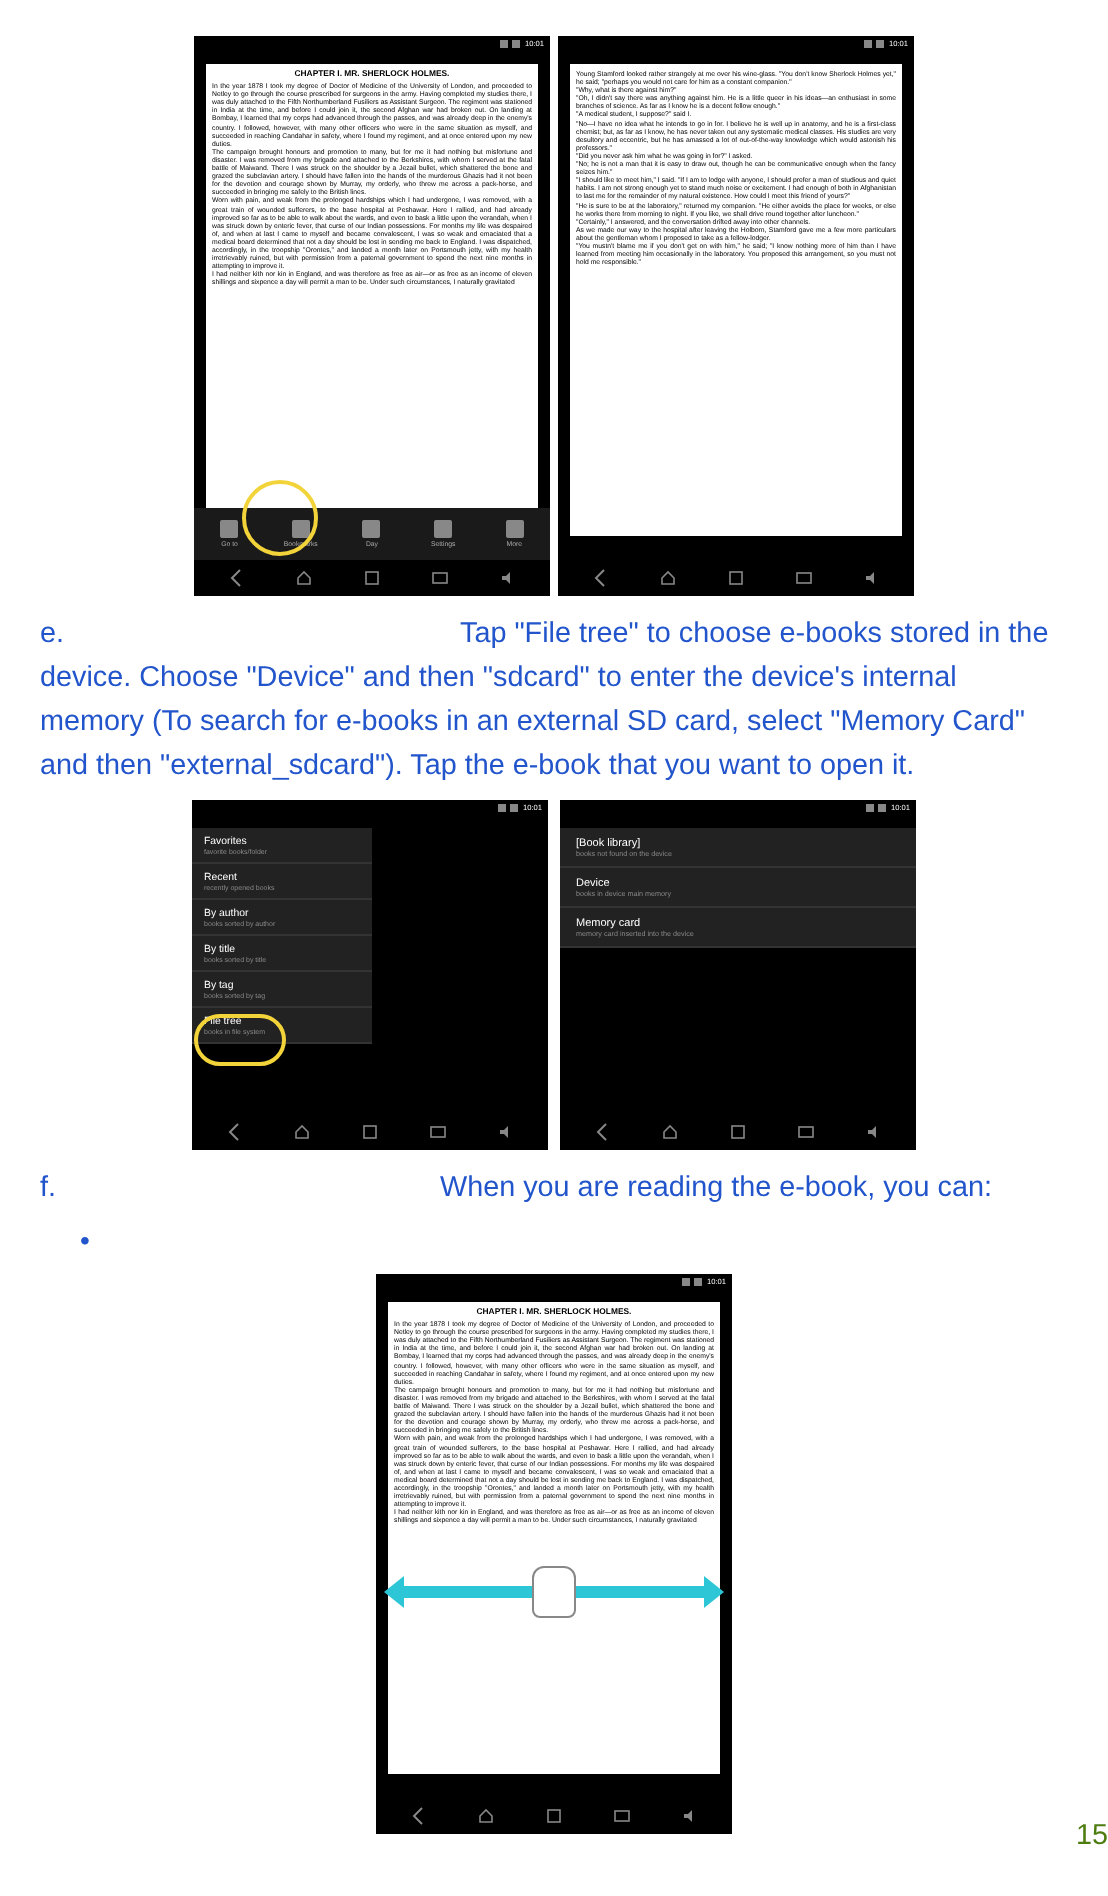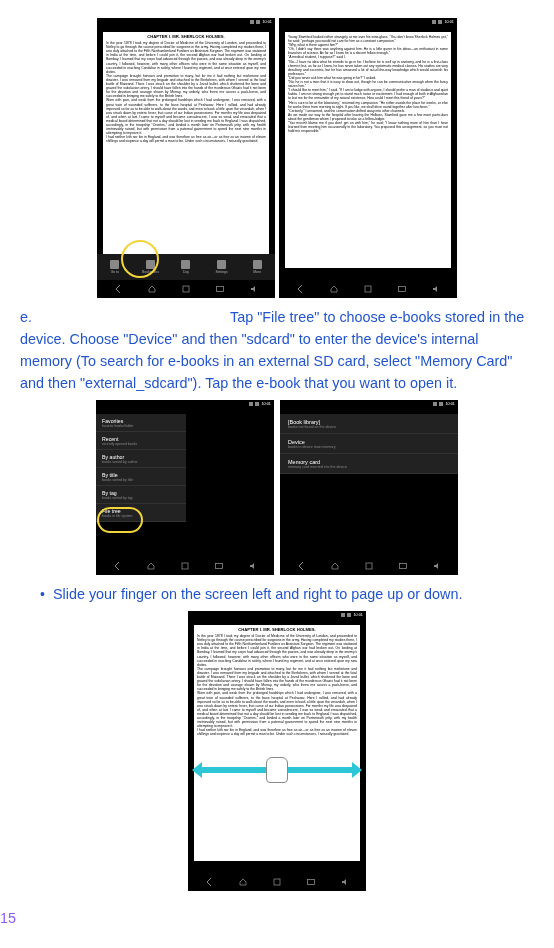--- a/index.html
+++ b/index.html
@@ -40,21 +40,21 @@
     .bullet-dot { color: #2255cc; font-size: 14px; margin: 0 8px 0 20px; line-height: 22px; }
     .row-bot { display: flex; justify-content: center; margin-top: 6px; }
     .shot-bot { width: 178px; height: 280px; }
     .caption { text-align: center; font-size: 14.4px; margin-top: 4px; }
     .gesture { position: absolute; top: 148px; left: 12px; right: 12px; height: 22px; display: flex; align-items: center; justify-content: center; }
     .arrow { height: 6px; background: #2cc6d6; position: relative; flex: 1; }
     .arrow::before { content: ""; position: absolute; top: -5px; width: 0; height: 0; border-top: 8px solid transparent; border-bottom: 8px solid transparent; }
     .arrow.l::before { left: -8px; border-right: 10px solid #2cc6d6; }
     .arrow.r::before { right: -8px; border-left: 10px solid #2cc6d6; }
     .hand { width: 22px; height: 26px; background: #fff; border: 1px solid #888; border-radius: 6px 6px 4px 4px; margin: 0 -2px; position: relative; z-index: 2; }
-    .pagenum { position: absolute; bottom: 22px; left: 0; right: 0; text-align: left; font-size: 14.4px; color: #8b5cf6; }
+    .pagenum { position: absolute; bottom: 22px; left: 0; right: 0; text-align: right; font-size: 14.4px; color: #4d7c0f; }
     .step-label { color: #2255cc; display: inline-block; width: 210px; vertical-align: top; }
     .step-f .step-label { width: 200px; }
   </style>
 </head>
 <body>
 
 <div class="page">
 
   <div class="row-top">
     <div class="shot shot-top">
@@ -282,23 +282,25 @@
           </div>
         <div class="ni">
             <svg viewBox="0 0 10 10">
               <path d="M2 4 L4 4 L6 2 L6 8 L4 6 L2 6 Z" fill="#888"></path>
             </svg>
           </div>
       </div>
     </div>
   </div>
 
+  <div class="para step-f">
+    <span class="step-label blue">f.</span><span class="blue">When you are reading the e-book, you can:</span>
+  </div>
   <div class="bullet">
     <span class="bullet-dot">•</span>
-    <span class="para blue">Slide your finger on the screen left and right to page up or down.</span>
   </div>
 
   <div class="row-bot">
     <div class="shot shot-bot">
       <div class="statusbar">
           <span class="stat-icon"></span>
           <span class="stat-icon"></span>
           <span class="stat-time">10:01</span>
         </div>
       <div class="booktext">

